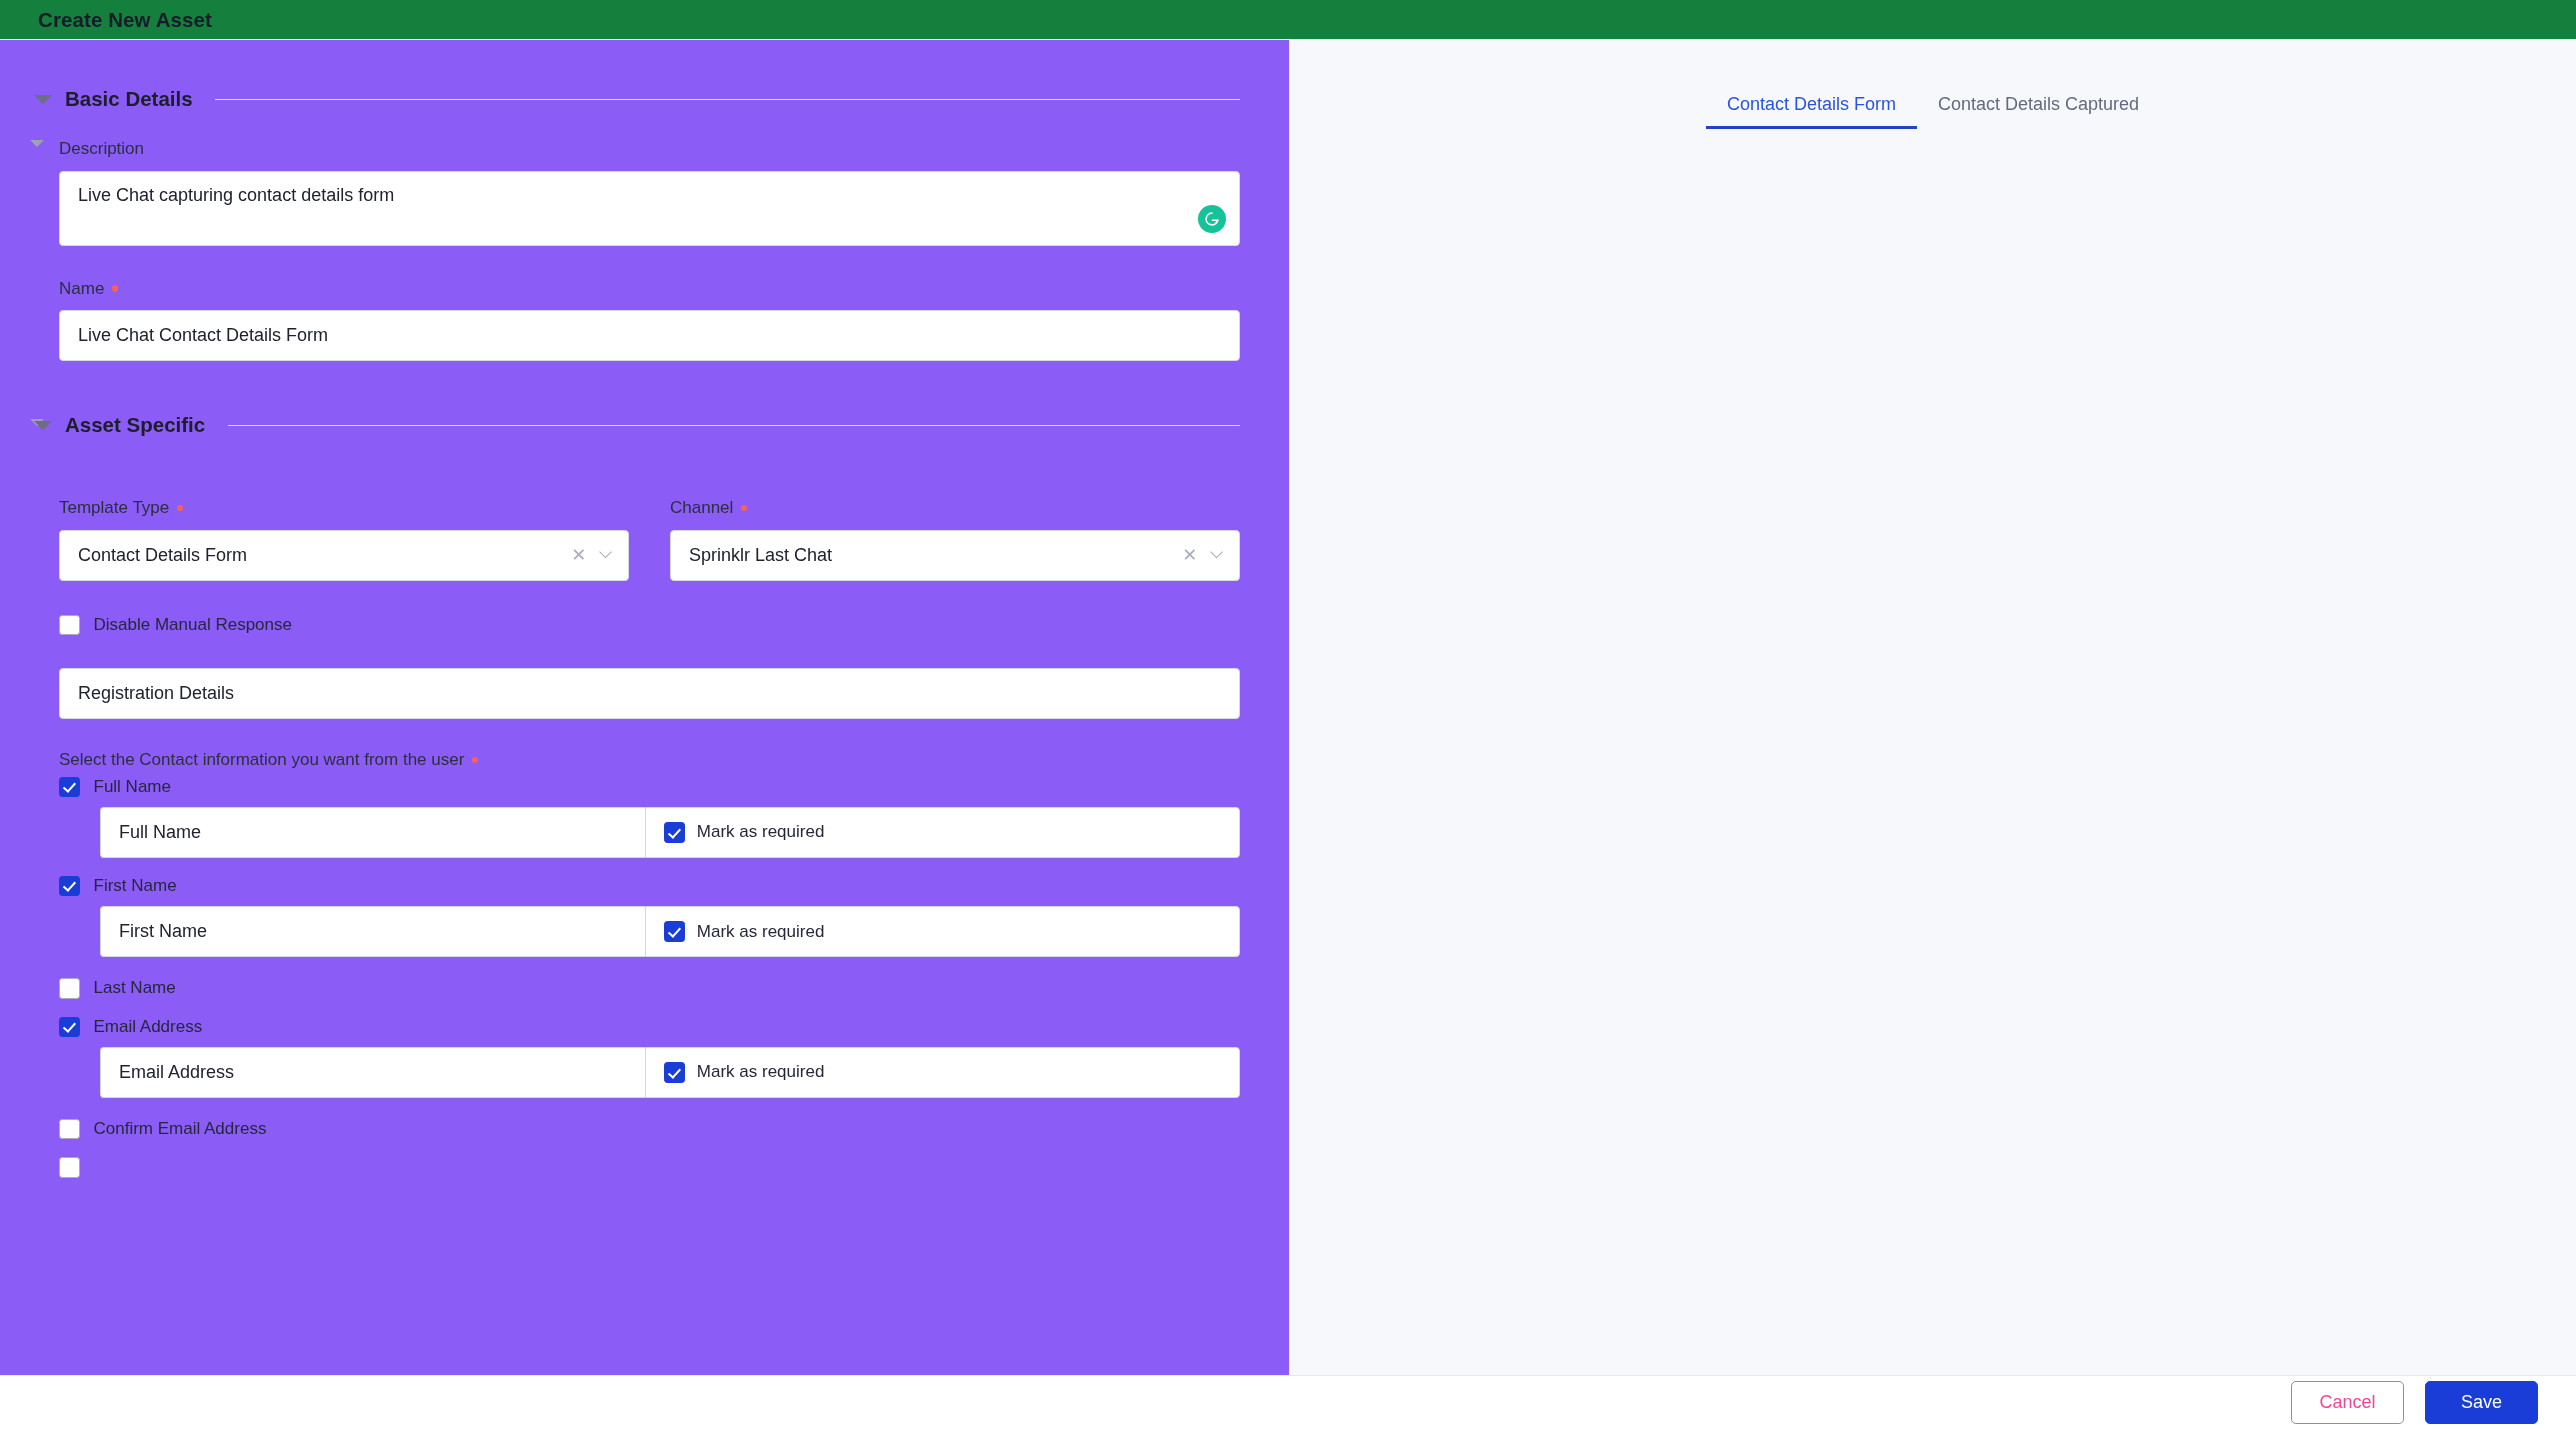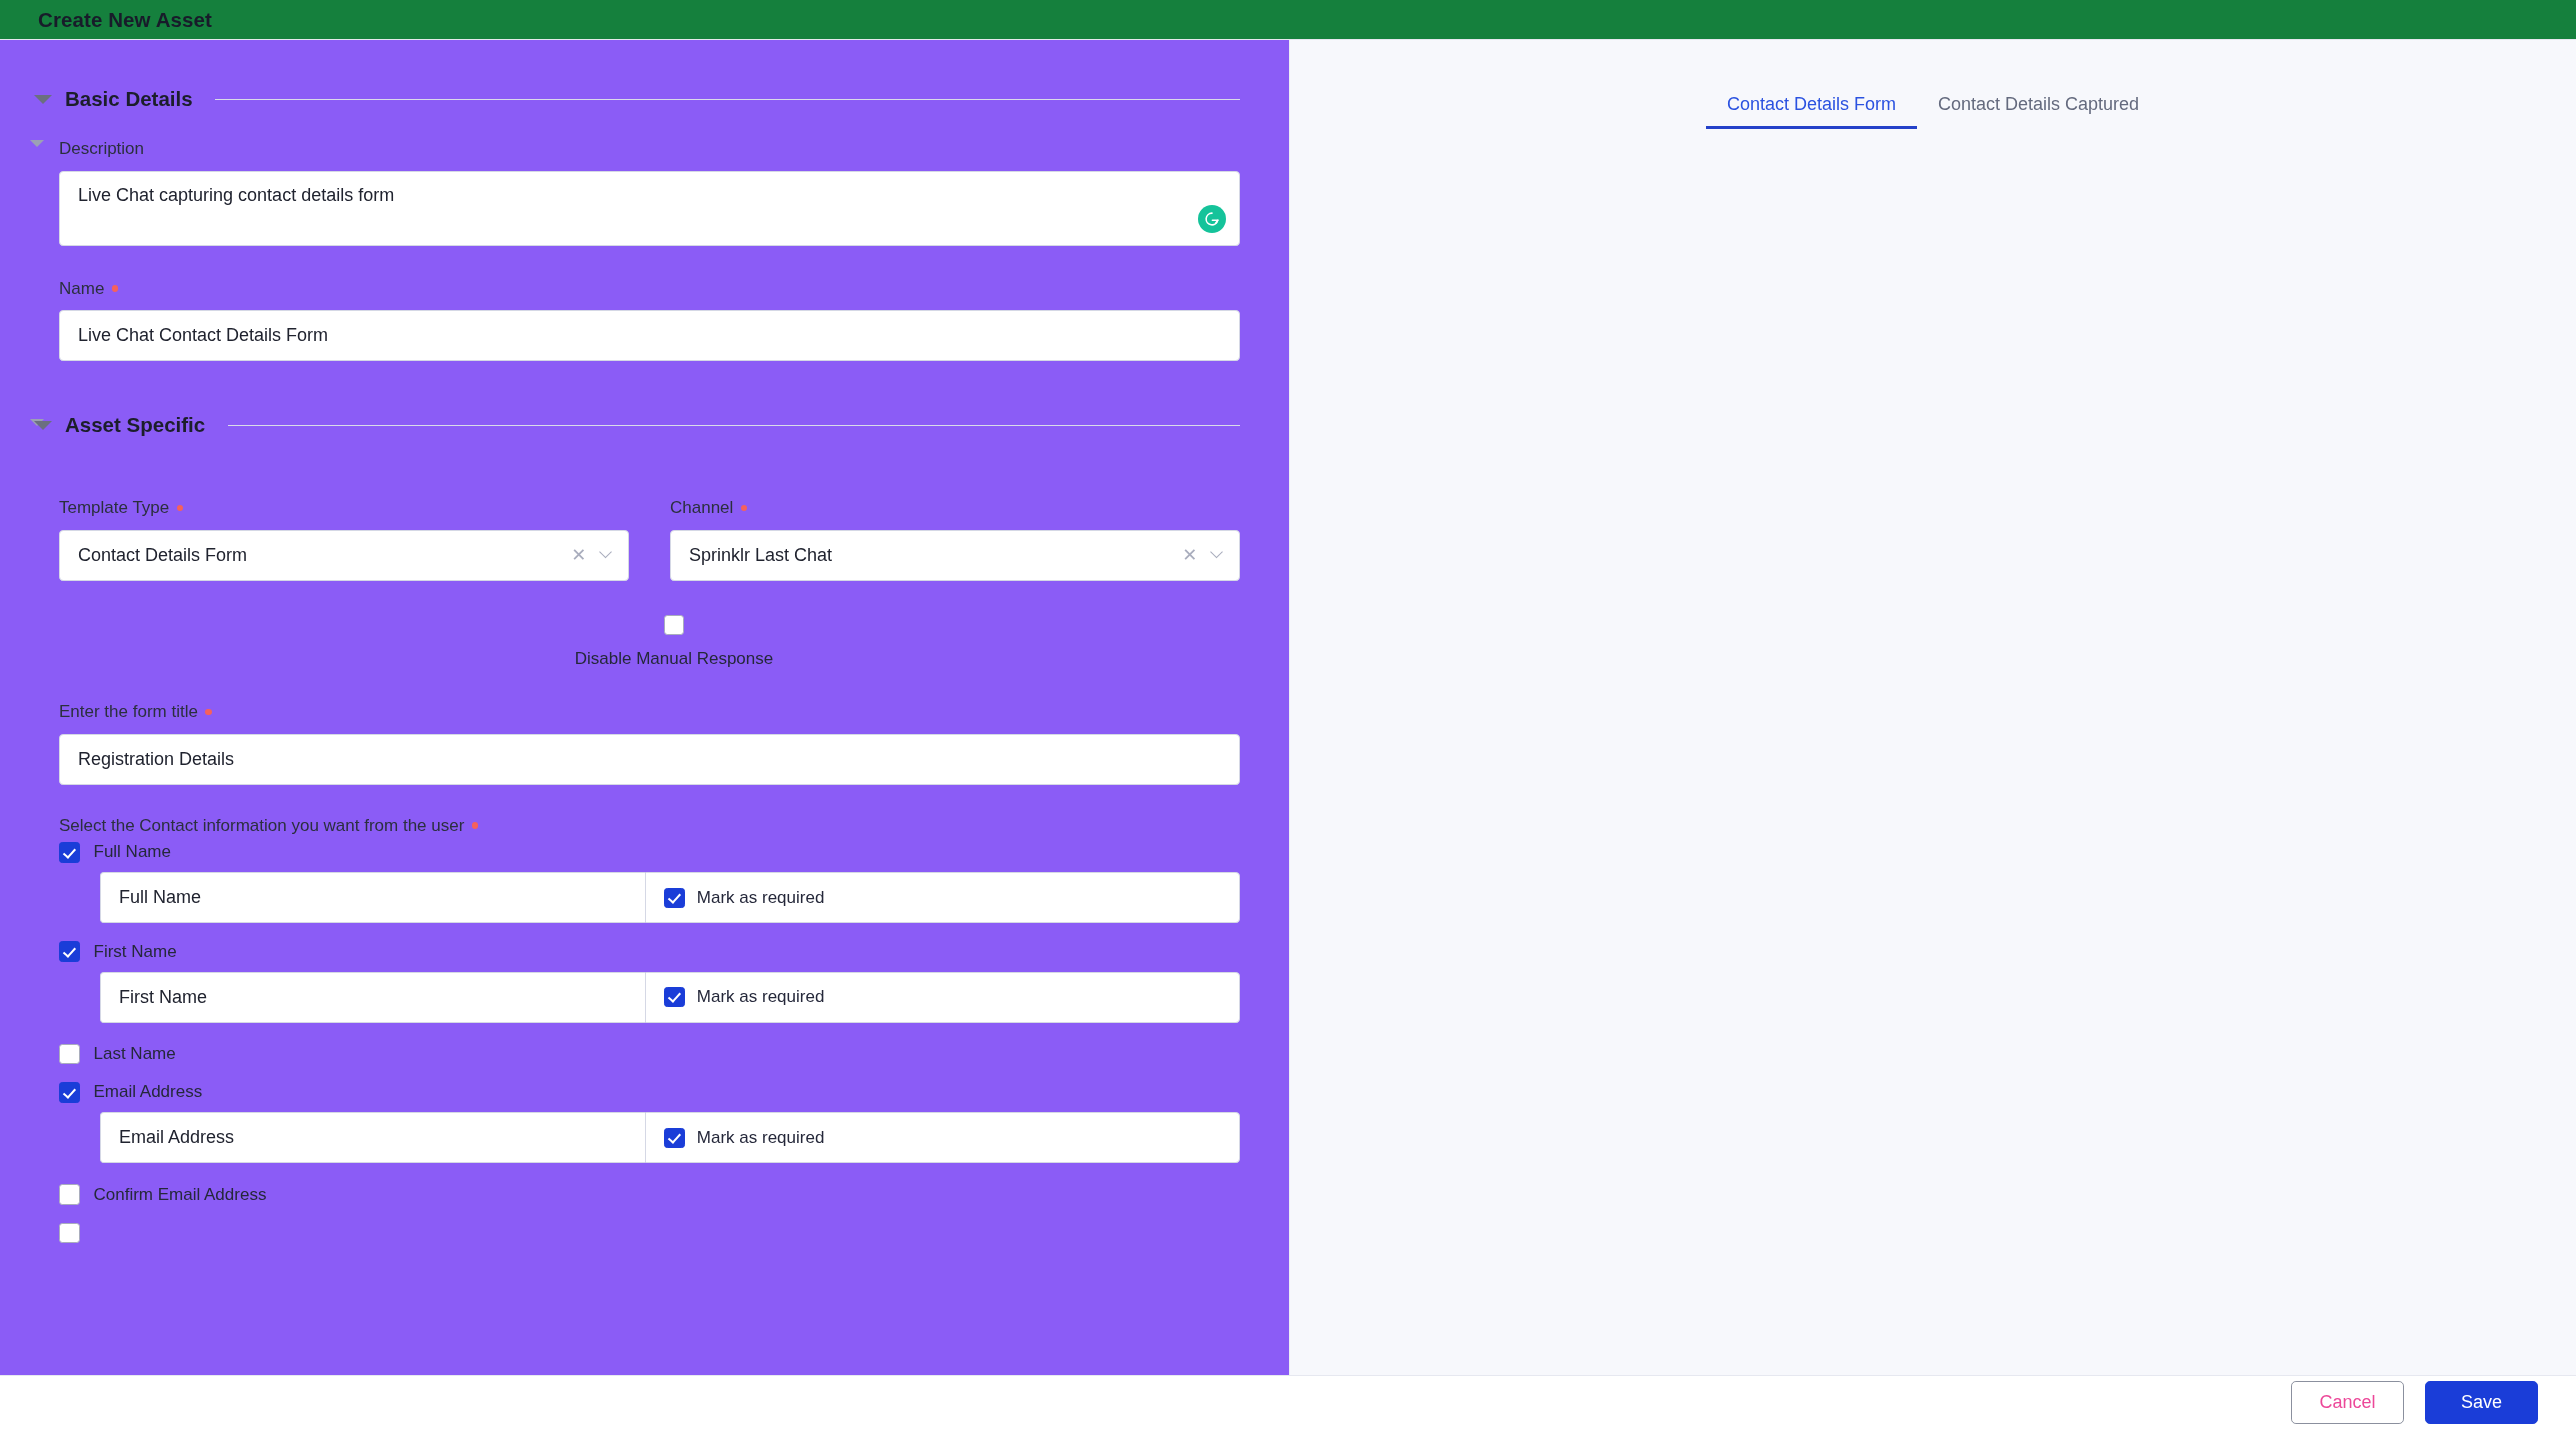--- a/index.html
+++ b/index.html
@@ -369,30 +369,26 @@
             <span class="req-dot"></span>
           </div>
           <div class="select-box">
             <span class="select-val">Sprinklr Last Chat</span>
             <span class="sel-x">✕</span>
             <span class="sel-chev"></span>
           </div>
         </div>
       </div>
 
-      <div class="cb-row" style="margin-top:34px;flex-direction:column;">
+      <div class="cb-row" style="margin-top:34px;">
         <div class="cb"></div>
         <div class="cb-label">Disable Manual Response</div>
       </div>
 
       <div class="field-block" style="margin-top:33px;">
-        <div class="field-label">
-          <span>Enter the form title</span>
-          <span class="req-dot"></span>
-        </div>
         <div class="text-input">Registration Details</div>
       </div>
 
       <div class="field-block" style="margin-top:31px;">
         <div class="field-label" style="margin-bottom:4.9px;">
           <span>Select the Contact information you want from the user</span>
           <span class="req-dot"></span>
         </div>
       </div>
 

